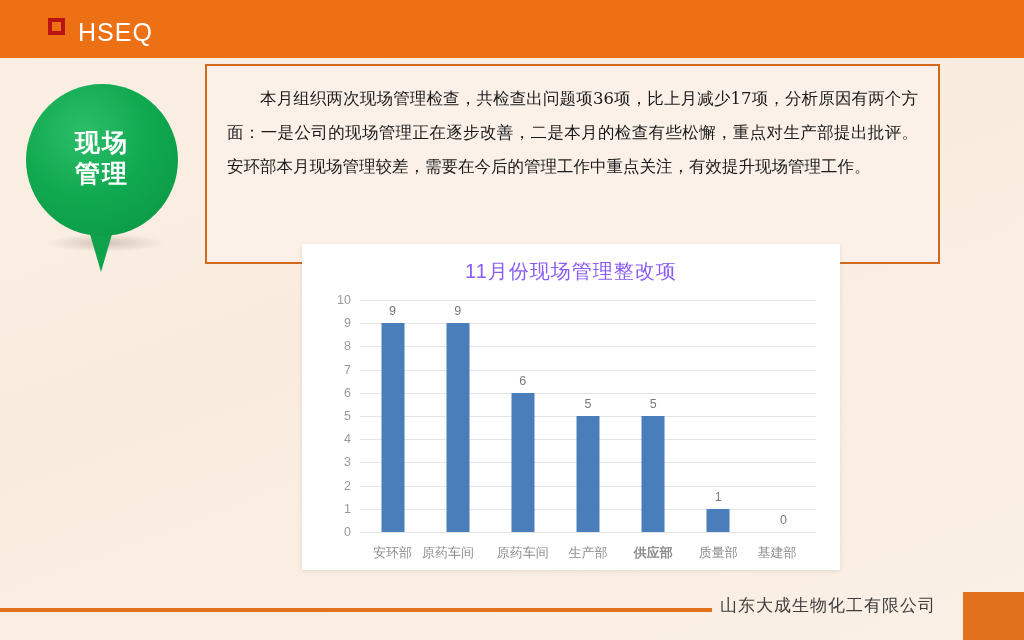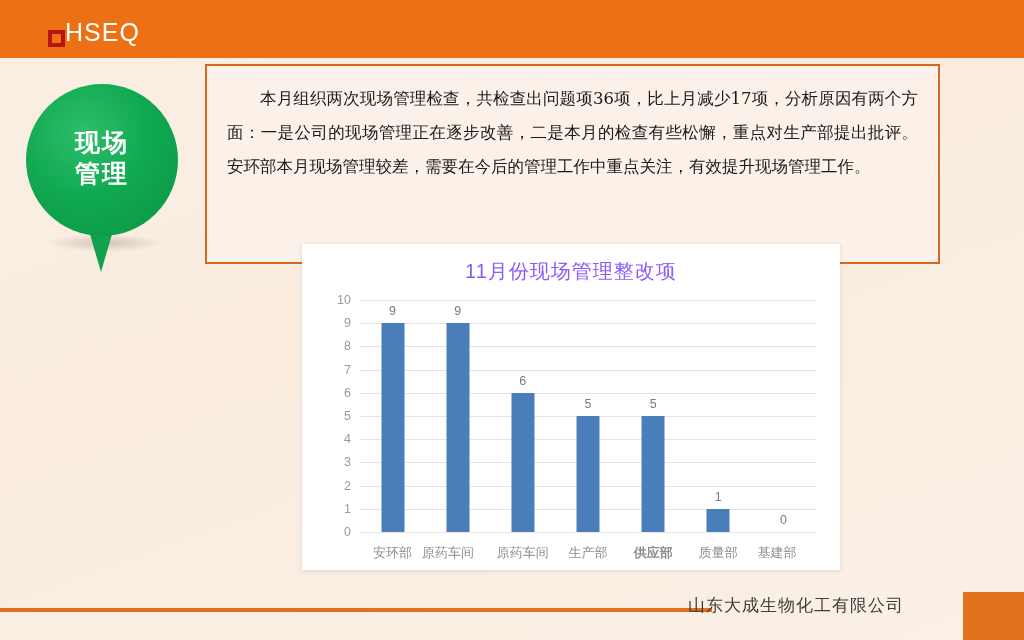--- a/index.html
+++ b/index.html
@@ -11,21 +11,21 @@
     overflow:hidden;
   }
 
   
   .header-bar{
     position:absolute; left:0; top:0; width:1024px; height:58px;
     background:#ED7014;
   }
   .header-inner{
     position:absolute; left:48px; top:18px;
-    display:flex; align-items:flex-end; 
+    display:flex; align-items:flex-start; gap:13px;
   }
   .bullet-square{
     width:17px; height:17px;
     border:4px solid #B81414; background:#ED7014;
   }
   .header-title{
     font-size:25px; color:#ffffff; letter-spacing:1px;
     font-family:"Liberation Sans", sans-serif;
   }
 
@@ -109,21 +109,21 @@
     font-size:13px; color:#8c8c8c; white-space:nowrap;
     font-family:"Liberation Sans", sans-serif;
   }
 
   
   .footer-line{
     position:absolute; left:0; top:608px; width:712px; height:4px;
     background:#E2711D;
   }
   .footer-text{
-    position:absolute; left:688px; top:594px;
+    position:absolute; left:720px; top:594px;
     font-size:17px; color:#3d3d3d; letter-spacing:1px;
     font-family:"Liberation Sans", sans-serif;
   }
   .footer-block{
     position:absolute; left:963px; top:592px; width:61px; height:48px;
     background:#E2711D;
   }
 </style>
 </head>
 <body>

